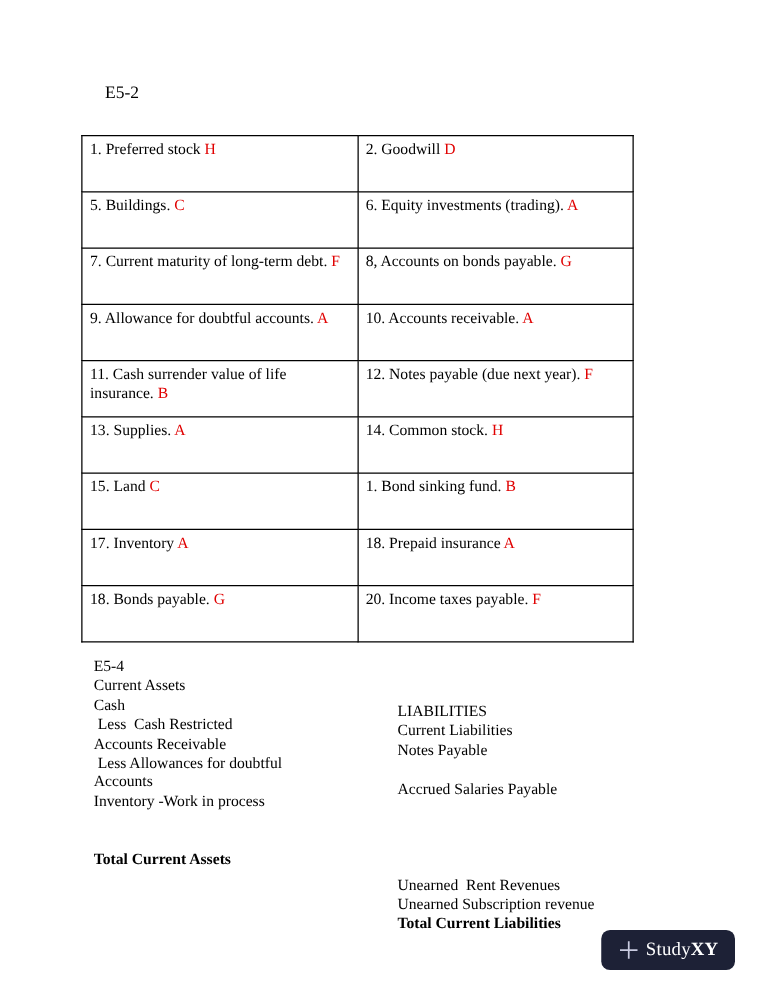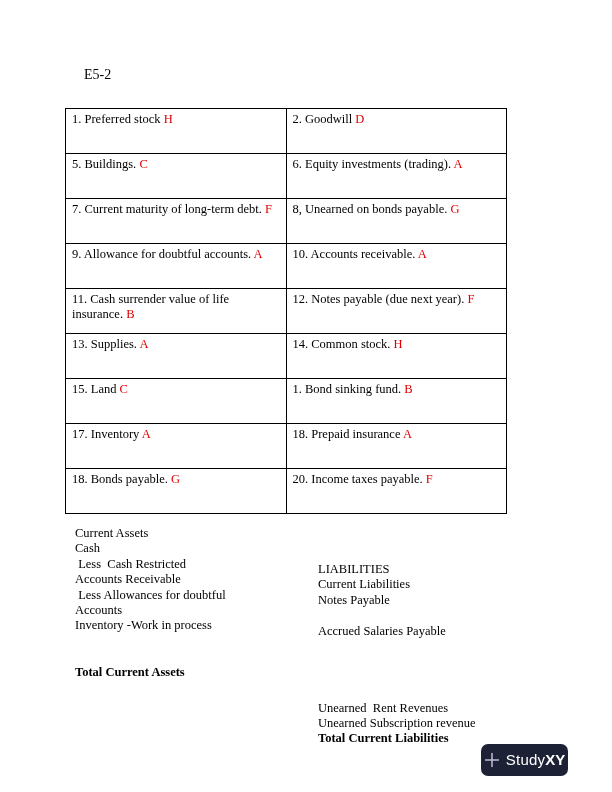--- a/index.html
+++ b/index.html
@@ -49,29 +49,29 @@
   .line {
     min-height: 15.4px;
     line-height: 15.4px;
     white-space: pre;
   }
   .bold { font-weight: bold; }
   .logo {
     position: absolute;
     left: 481px;
     top: 744px;
-    width: 87px;
+    width: 107px;
     height: 32px;
     background: #1d2136;
     border-radius: 7px;
     display: flex;
     align-items: center;
     justify-content: center;
     gap: 6px;
-    font-family: Liberation Sans, sans-serif;
+    font-family: Liberation Serif, serif;
     color: #ffffff;
     box-sizing: border-box;
   }
   .logo .plus-wrap { display: flex; align-items: center; }
   .logo .study { font-weight: 400; font-size: 15px; letter-spacing: 0.2px; }
   .logo .xy { font-weight: 700; font-size: 15px; }
 </style>
 </head>
 <body>
 
@@ -82,21 +82,21 @@
     <tr>
       <td><span>1. Preferred stock </span><span class="ans">H</span></td>
       <td><span>2. Goodwill </span><span class="ans">D</span></td>
     </tr>
     <tr>
       <td><span>5. Buildings. </span><span class="ans">C</span></td>
       <td><span>6. Equity investments (trading). </span><span class="ans">A</span></td>
     </tr>
     <tr>
       <td><span>7. Current maturity of long-term debt. </span><span class="ans">F</span></td>
-      <td><span>8, Unearned on bonds payable. </span><span class="ans">G</span></td>
+      <td><span>8, Accounts on bonds payable. </span><span class="ans">G</span></td>
     </tr>
     <tr>
       <td><span>9. Allowance for doubtful accounts. </span><span class="ans">A</span></td>
       <td><span>10. Accounts receivable. </span><span class="ans">A</span></td>
     </tr>
     <tr>
       <td><span>11. Cash surrender value of life insurance. </span><span class="ans">B</span></td>
       <td><span>12. Notes payable (due next year). </span><span class="ans">F</span></td>
     </tr>
     <tr>
@@ -113,20 +113,21 @@
     </tr>
     <tr>
       <td><span>18. Bonds payable. </span><span class="ans">G</span></td>
       <td><span>20. Income taxes payable. </span><span class="ans">F</span></td>
     </tr>
   </tbody>
 </table>
 
 <div class="e54">
   <div class="col col-left">
+    <div class="line">E5-4</div>
     <div class="line">Current Assets</div>
     <div class="line">Cash</div>
     <div class="line"> Less  Cash Restricted</div>
     <div class="line">Accounts Receivable</div>
     <div class="line"> Less Allowances for doubtful</div>
     <div class="line">Accounts</div>
     <div class="line">Inventory -Work in process</div>
     <div class="line"></div>
     <div class="line"></div>
     <div class="line bold">Total Current Assets</div>

